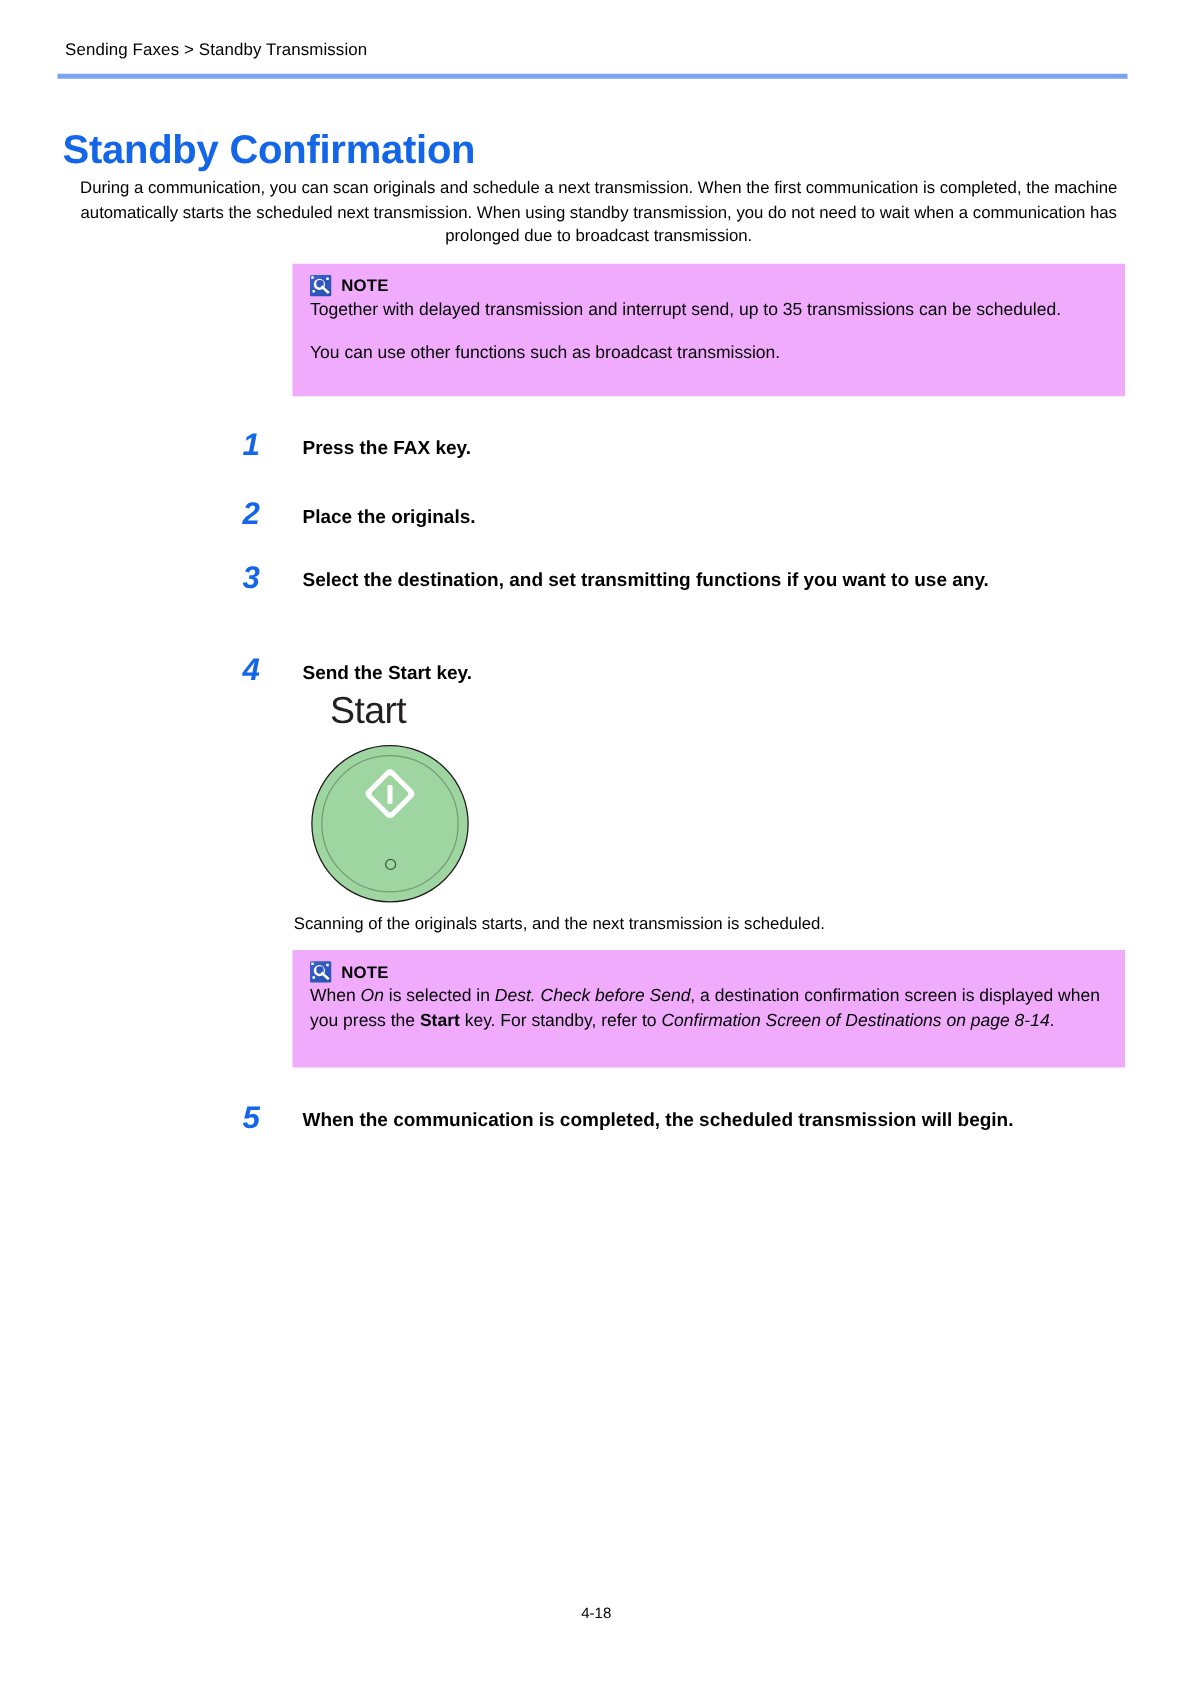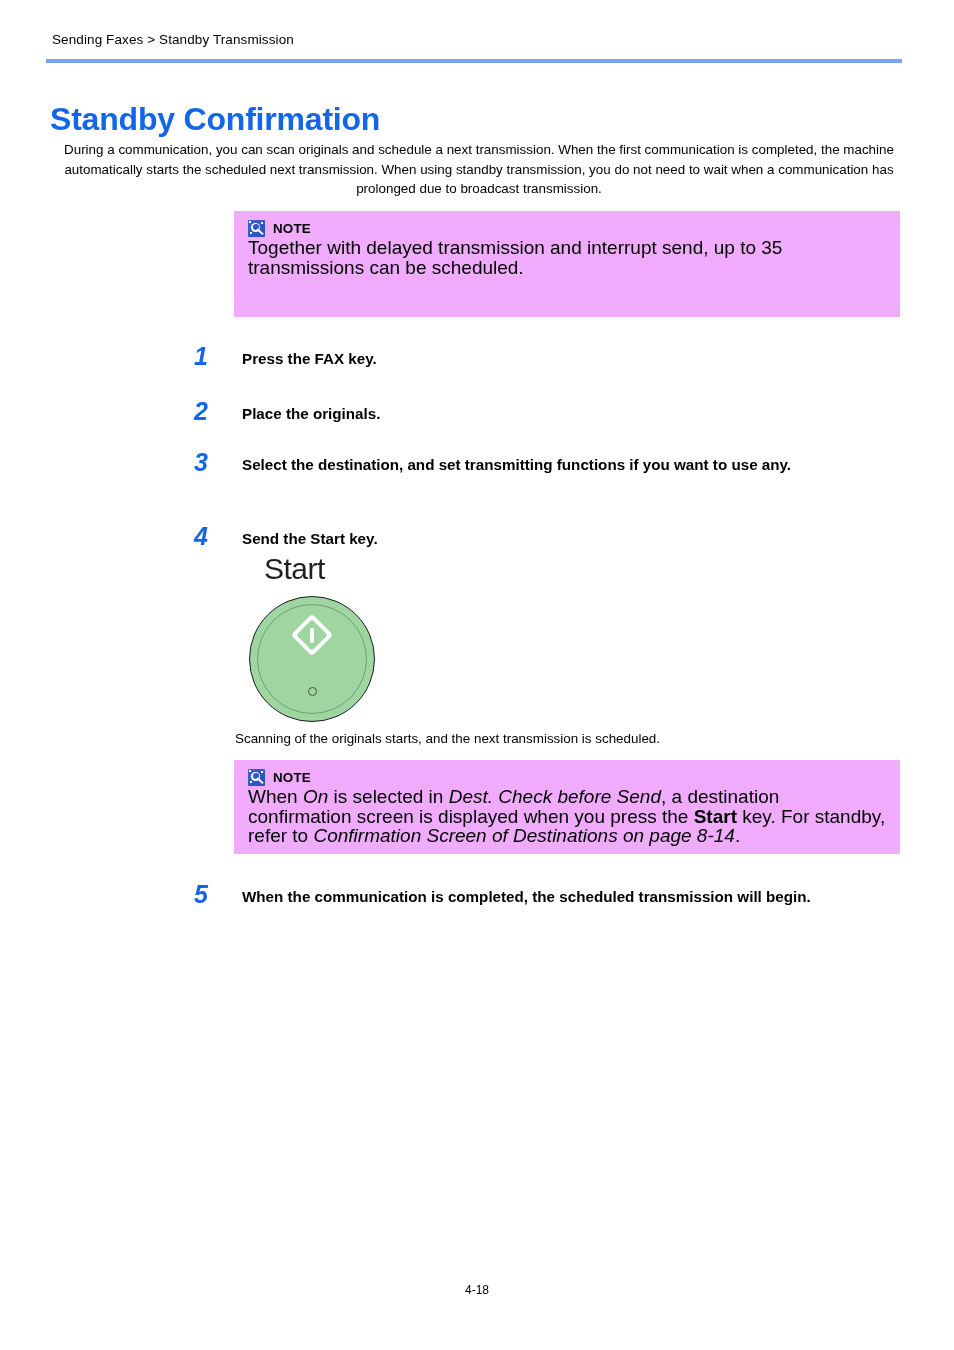--- a/index.html
+++ b/index.html
@@ -116,21 +116,21 @@
   .note-icon .spark {
     position: absolute;
     background: #ffffff;
   }
   .note-label {
     font-size: 13.4px;
     font-weight: bold;
     letter-spacing: 0.2px;
   }
   .note-p {
-    font-size: 19px;
+    font-size: 14px;
     line-height: 19.5px;
     margin: 0;
   }
   .note-p + .note-p {
     margin-top: 14px;
   }
 
   #note-box-1 {
     left: 234px;
     top: 211px;
@@ -302,20 +302,21 @@
         <span class="disc"></span>
         <span class="disc-in"></span>
         <span class="handle"></span>
         <span class="spark" style="left:1px;top:1px;width:2px;height:2px;"></span>
         <span class="spark" style="left:13px;top:2px;width:1.6px;height:1.6px;"></span>
         <span class="spark" style="left:2px;top:12px;width:1.6px;height:1.6px;"></span>
       </span>
       <span class="note-label">NOTE</span>
     </div>
     <p class="note-p">Together with delayed transmission and interrupt send, up to 35 transmissions can be scheduled.</p>
+    <p class="note-p">You can use other functions such as broadcast transmission.</p>
   </div>
 
   <div class="step" id="step-1">
     <div class="step-num">1</div>
     <div class="step-text">Press the FAX key.</div>
   </div>
 
   <div class="step" id="step-2">
     <div class="step-num">2</div>
     <div class="step-text">Place the originals.</div>

